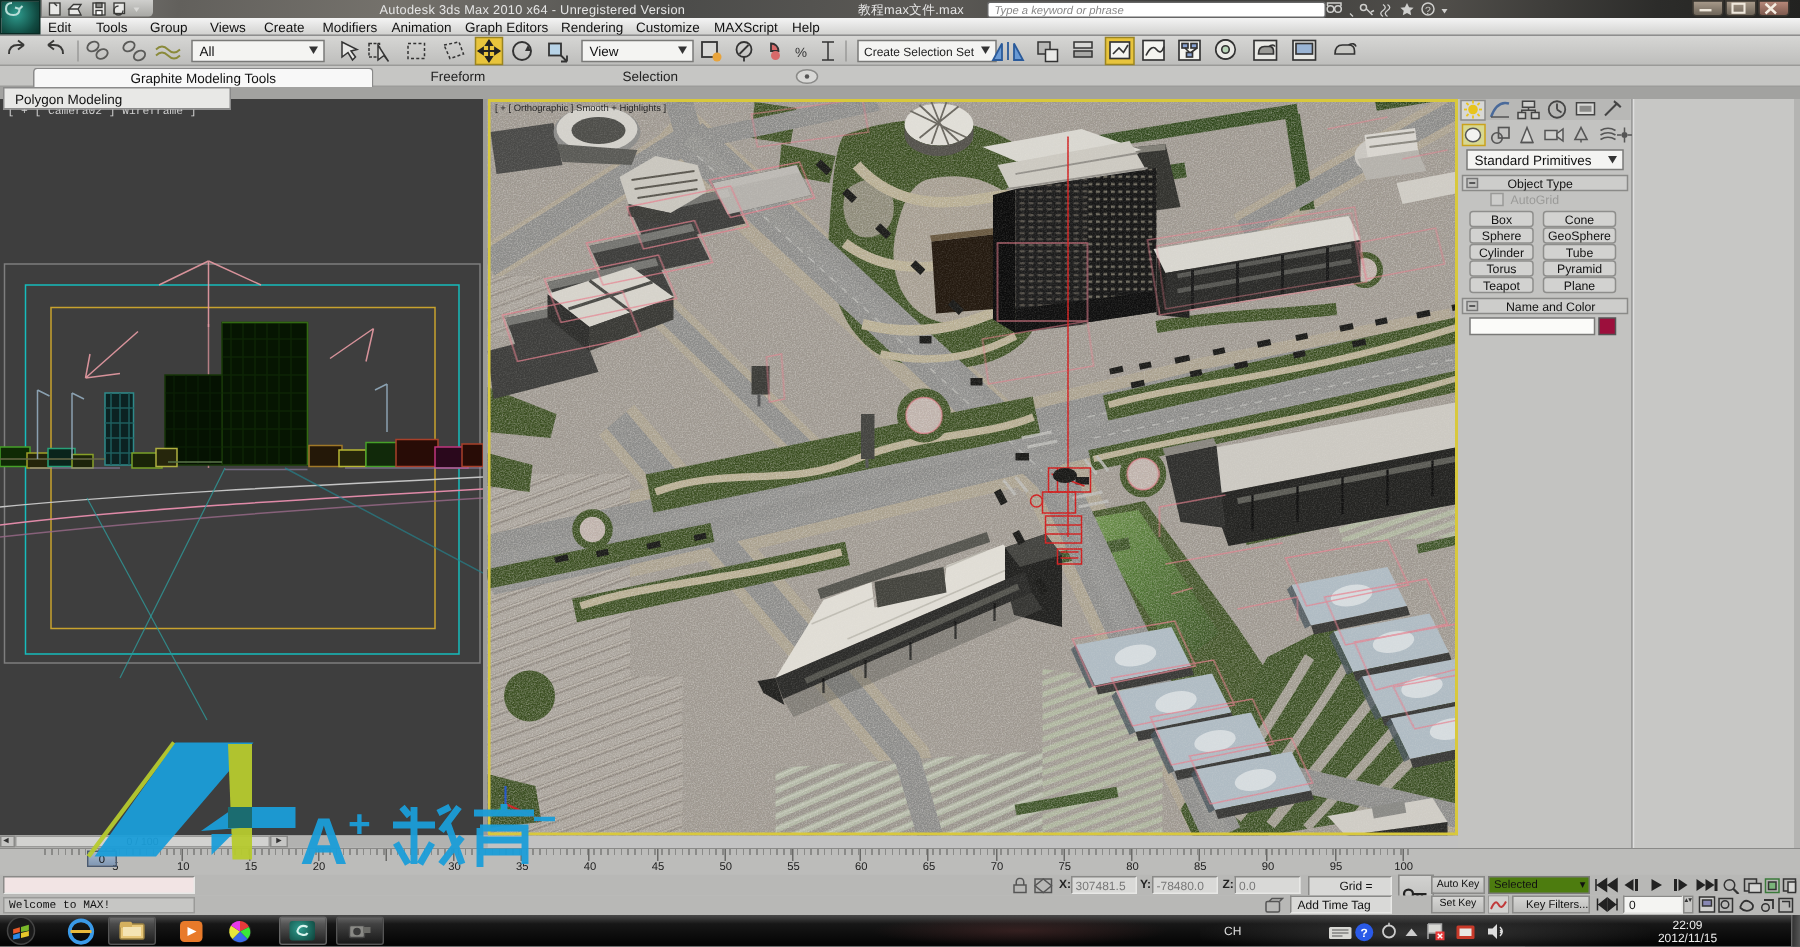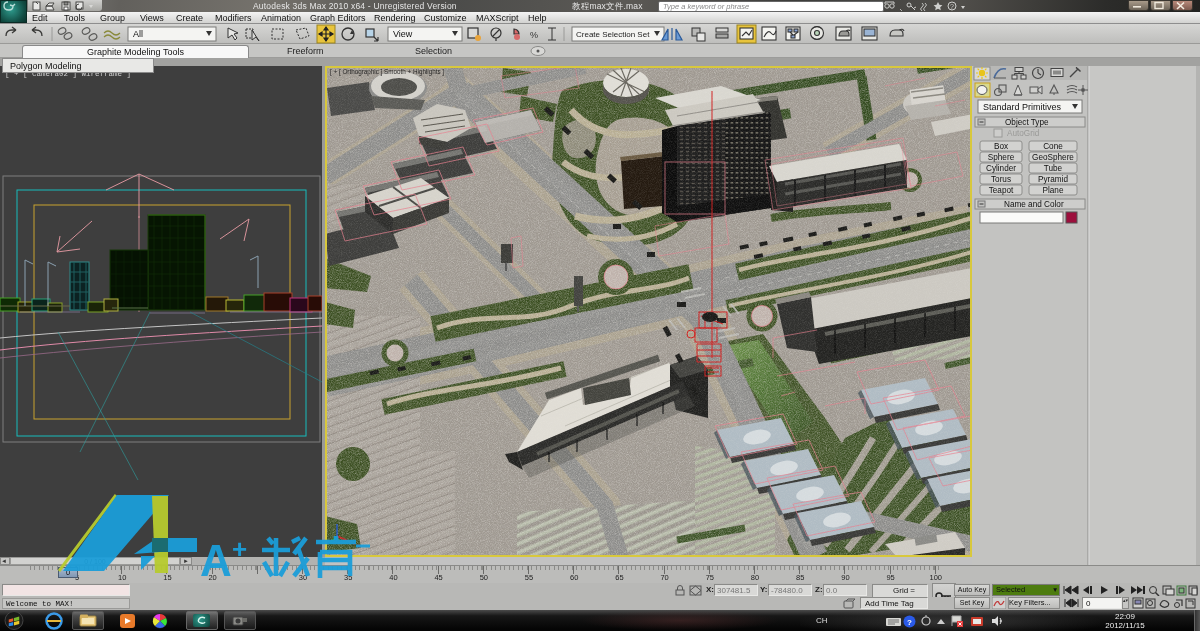--- a/index.html
+++ b/index.html
@@ -871,21 +871,21 @@
     <svg class="abs" style="left:843px;top:1px;" width="13" height="11">
         <rect x="1" y="3" width="9" height="7" rx="1" fill="none" stroke="#555"></rect>
         <path d="M3,3 L5,1 L12,1 L10,3" fill="none" stroke="#555"></path>
       </svg>
     <div class="abs sunken" style="left:860px;top:0;width:68px;height:12px;line-height:11px;padding-left:4px;">Add Time Tag</div>
     <div class="abs" style="left:954px;top:0;width:36px;height:12px;background:linear-gradient(#d6d6d4,#bcbcba);border:1px solid #8a8a88;box-sizing:border-box;font-size:7px;line-height:10px;text-align:center;color:#111;">Set Key</div>
     <svg class="abs" style="left:992px;top:0;" width="14" height="12">
         <rect x="0" y="0" width="14" height="12" fill="#d2d2d0" stroke="#8a8a88"></rect>
         <path d="M2,9 Q5,2 7,6 T12,4" fill="none" stroke="#c03a3a" stroke-width="1.3"></path>
       </svg>
-    <div class="abs" style="left:1008px;top:0;width:52px;height:12px;background:linear-gradient(#d6d6d4,#bcbcba);border:1px solid #8a8a88;box-sizing:border-box;font-size:7.5px;line-height:10px;text-align:left;color:#111;">Key Filters...</div>
+    <div class="abs" style="left:1008px;top:0;width:52px;height:12px;background:linear-gradient(#d6d6d4,#bcbcba);border:1px solid #8a8a88;box-sizing:border-box;font-size:7.5px;line-height:10px;text-align:right;color:#111;">Key Filters...</div>
     <svg class="abs" style="left:1063px;top:0;" width="18" height="12">
         <g fill="#222">
           <path d="M2,2 V10 M3,6 L8,2 V10 Z" stroke="#222"></path>
           <path d="M15,2 V10 M14,6 L9,2 V10 Z" stroke="#222"></path>
         </g>
       </svg>
     <div class="abs sunken" style="left:1082px;top:0;width:40px;height:12px;line-height:11px;padding-left:3px;background:#f4f4f2;">0</div>
     <div class="abs" style="left:1122px;top:0;width:7px;height:12px;background:#c6c6c4;border:1px solid #8a8a88;box-sizing:border-box;font-size:5px;line-height:5px;color:#333;text-align:center;">▴▾</div>
     <svg class="abs" style="left:1132px;top:0;" width="64" height="12">
       <g fill="none" stroke="#333">

